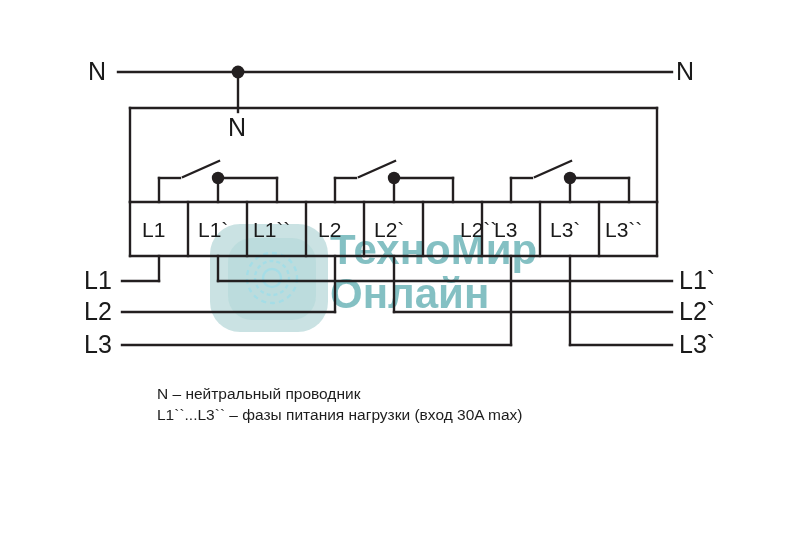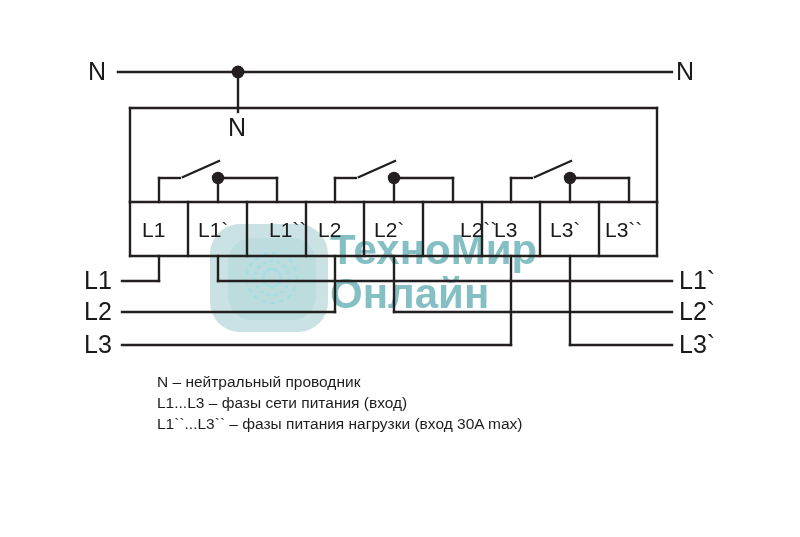--- a/index.html
+++ b/index.html
@@ -6,21 +6,21 @@
   body{width:800px;height:537px;position:relative;overflow:hidden;
        font-family:"Liberation Sans","DejaVu Sans",sans-serif;color:#1a1a1a;}
   #stage{position:absolute;left:0;top:0;width:800px;height:537px;}
   svg.layer{position:absolute;left:0;top:0;width:800px;height:537px;}
   #wires{z-index:3;}
   #watermark{z-index:2;}
   .lbl{position:absolute;z-index:4;white-space:nowrap;line-height:1;}
   .term-lbl{font-size:21px;letter-spacing:0px;}
   .port-lbl{font-size:25px;}
   .n-lbl{font-size:25px;}
-  #legend{position:absolute;z-index:4;left:157px;top:372px;width:540px;}
+  #legend{position:absolute;z-index:4;left:157px;top:384px;width:540px;}
   #legend .line{font-size:15.5px;line-height:20.8px;white-space:nowrap;color:#1d1d1d;}
 </style>
 </head>
 <body>
 
 <div id="stage">
 
   <svg id="watermark" class="layer" viewBox="0 0 800 537">
     <g opacity="0.55">
       <rect x="210" y="224" width="118" height="108" rx="30" ry="30" fill="#9fcccd"></rect>
@@ -107,35 +107,34 @@
       <circle cx="238" cy="72" r="6.4" fill="#231f20" stroke="none"></circle>
     </g>
   </svg>
 
   <div class="lbl n-lbl" style="left:88px;top:59px;">N</div>
   <div class="lbl n-lbl" style="left:676px;top:59px;">N</div>
   <div class="lbl n-lbl" style="left:228px;top:115px;">N</div>
 
   <div class="lbl term-lbl" style="left:142px;top:219px;">L1</div>
   <div class="lbl term-lbl" style="left:198px;top:219px;">L1`</div>
-  <div class="lbl term-lbl" style="left:253px;top:219px;margin-left:16px;">L1``</div>
+  <div class="lbl term-lbl" style="left:253px;top:219px;">L1``</div>
   <div class="lbl term-lbl" style="left:318px;top:219px;">L2</div>
   <div class="lbl term-lbl" style="left:374px;top:219px;">L2`</div>
   <div class="lbl term-lbl" style="left:436px;top:219px;margin-left:24px;">L2``</div>
   <div class="lbl term-lbl" style="left:494px;top:219px;">L3</div>
   <div class="lbl term-lbl" style="left:550px;top:219px;">L3`</div>
   <div class="lbl term-lbl" style="left:605px;top:219px;">L3``</div>
 
   <div class="lbl port-lbl" style="left:84px;top:268px;">L1</div>
   <div class="lbl port-lbl" style="left:84px;top:299px;">L2</div>
   <div class="lbl port-lbl" style="left:84px;top:332px;">L3</div>
 
   <div class="lbl port-lbl" style="left:679px;top:268px;">L1`</div>
   <div class="lbl port-lbl" style="left:679px;top:299px;">L2`</div>
   <div class="lbl port-lbl" style="left:679px;top:332px;">L3`</div>
 
   <div id="legend">
     <div class="line">N – нейтральный проводник</div>
-    <div class="line">L1...L3 – фазы сети питания (вход)</div>
     <div class="line">L1``...L3`` – фазы питания нагрузки (вход 30A max)</div>
   </div>
 
 </div>
 
 </body></html>

